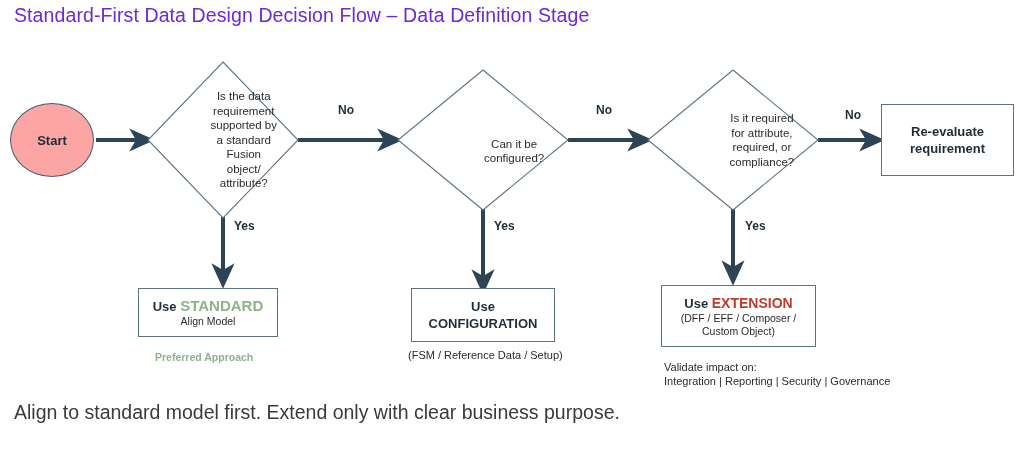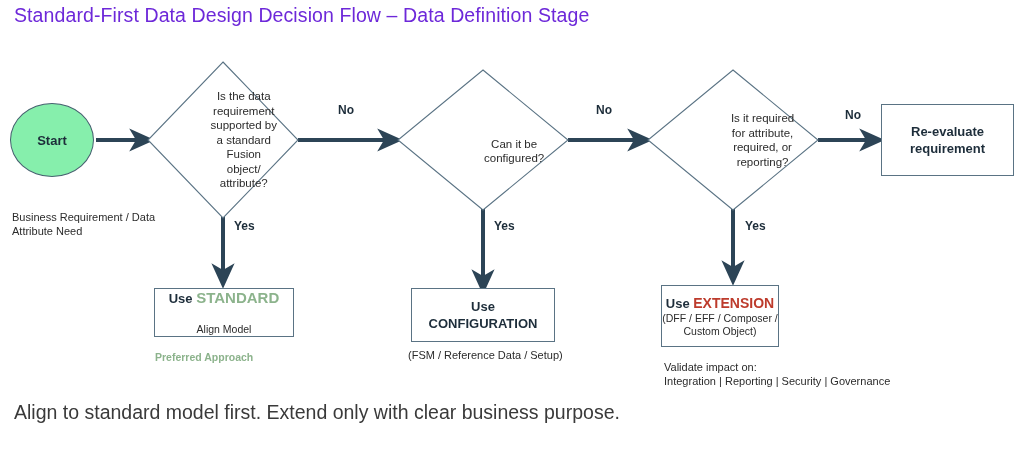--- a/index.html
+++ b/index.html
@@ -55,21 +55,21 @@
     left: 10px;
     top: 103px;
     width: 84px;
     height: 74px;
     border: 1.6px solid #46606f;
     border-radius: 50%;
     box-sizing: border-box;
     display: flex;
     align-items: center;
     justify-content: center;
-    background: #86efac;
+    background: #fca5a5;
   }
   .start-node span {
     font-size: 13px;
     font-weight: bold;
     color: #1d2d3a;
   }
 
   
   .diamond {
     position: absolute;
@@ -168,22 +168,20 @@
     <line x1="733" y1="206" x2="733" y2="281" stroke="#2c4456" stroke-width="4" marker-end="url(#arrowhead)"></line>
 
     <polygon points="223,62 298,140 223,218 148,140" fill="#ffffff" stroke="#5a7384" stroke-width="1.1"></polygon>
     <polygon points="483,70 568,140 483,210 398,140" fill="#ffffff" stroke="#5a7384" stroke-width="1.1"></polygon>
     <polygon points="733,70 818,140 733,210 648,140" fill="#ffffff" stroke="#5a7384" stroke-width="1.1"></polygon>
   </svg>
 
   <div class="start-node">
     <span>Start</span>
   </div>
-  <div class="caption" style="left:12px; top:210px; width:200px;">Business Requirement / Data
-Attribute Need</div>
 
   <div class="diamond" style="left:148px; top:62px; width:150px; height:156px;">
     <div class="dtext">
       <div>
         <div>Is the data</div>
         <div>requirement</div>
         <div>supported by</div>
         <div>a standard</div>
         <div>Fusion</div>
         <div>object/</div>
@@ -200,46 +198,46 @@
       </div>
     </div>
   </div>
 
   <div class="diamond" style="left:648px; top:70px; width:170px; height:140px;">
     <div class="dtext">
       <div>
         <div>Is it required</div>
         <div>for attribute,</div>
         <div>required, or</div>
-        <div>reporting?</div>
+        <div>compliance?</div>
       </div>
     </div>
   </div>
 
   <div class="edge-label" style="left:338px; top:103px;">No</div>
   <div class="edge-label" style="left:596px; top:103px;">No</div>
   <div class="edge-label" style="left:845px; top:108px;">No</div>
 
   <div class="edge-label" style="left:234px; top:219px;">Yes</div>
   <div class="edge-label" style="left:494px; top:219px;">Yes</div>
   <div class="edge-label" style="left:745px; top:219px;">Yes</div>
 
-  <div class="box" style="left:154px; top:288px; width:140px; height:49px;justify-content:space-between;">
+  <div class="box" style="left:138px; top:288px; width:140px; height:49px;">
     <div class="line1"><span>Use </span><span class="kw-green" style="font-size:15px;">STANDARD</span></div>
     <div class="sub">Align Model</div>
   </div>
   <div class="caption green" style="left:155px; top:350px;">Preferred Approach</div>
 
   <div class="box" style="left:411px; top:288px; width:144px; height:54px;">
     <div class="line1">Use</div>
     <div class="line1">CONFIGURATION</div>
   </div>
   <div class="caption" style="left:408px; top:348px;">(FSM / Reference Data / Setup)</div>
 
-  <div class="box" style="left:661px; top:285px; width:118px; height:62px;">
+  <div class="box" style="left:661px; top:285px; width:155px; height:62px;">
     <div class="line1"><span>Use </span><span class="kw-red" style="font-size:14px;">EXTENSION</span></div>
     <div class="sub" style="white-space:pre-line;">(DFF / EFF / Composer /
 Custom Object)</div>
   </div>
   <div class="caption" style="left:664px; top:360px;">Validate impact on:
 Integration | Reporting | Security | Governance</div>
 
   <div class="box" style="left:881px; top:104px; width:133px; height:72px;">
     <div class="line1">Re-evaluate</div>
     <div class="line1">requirement</div>

